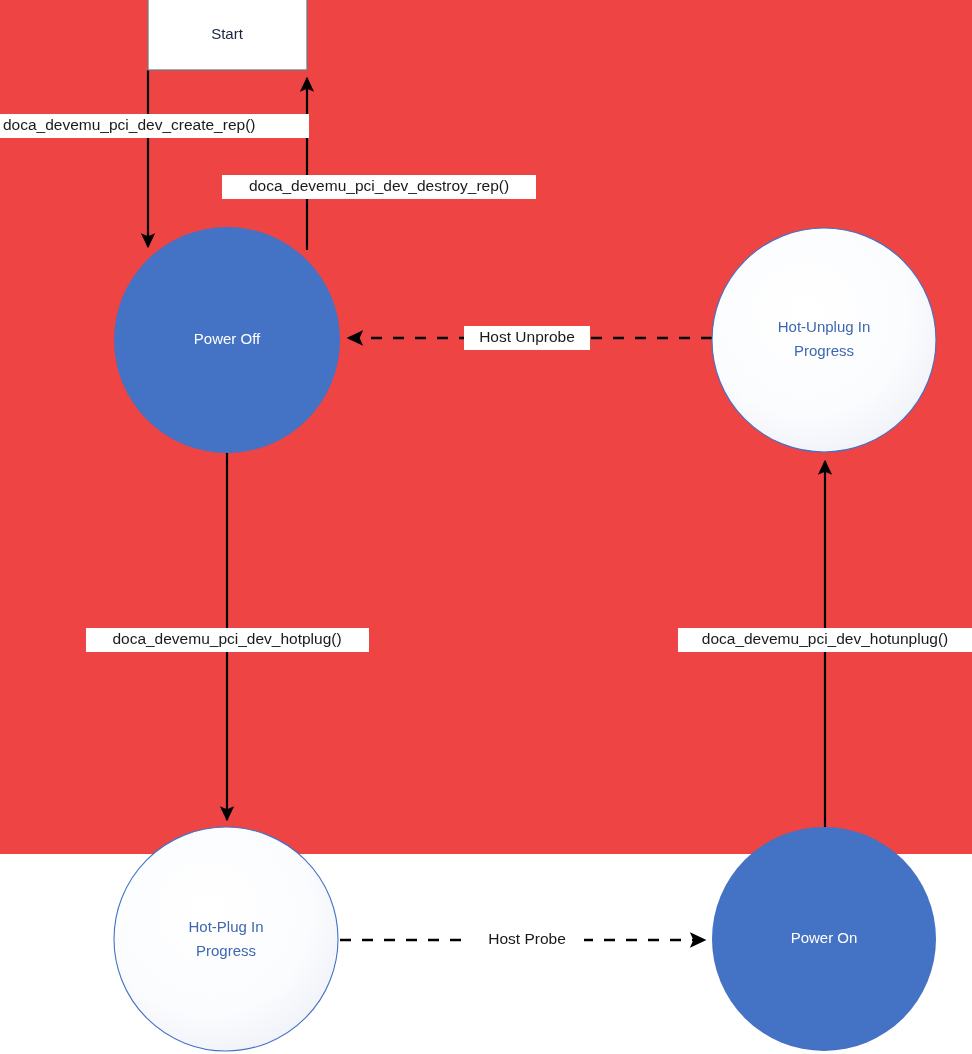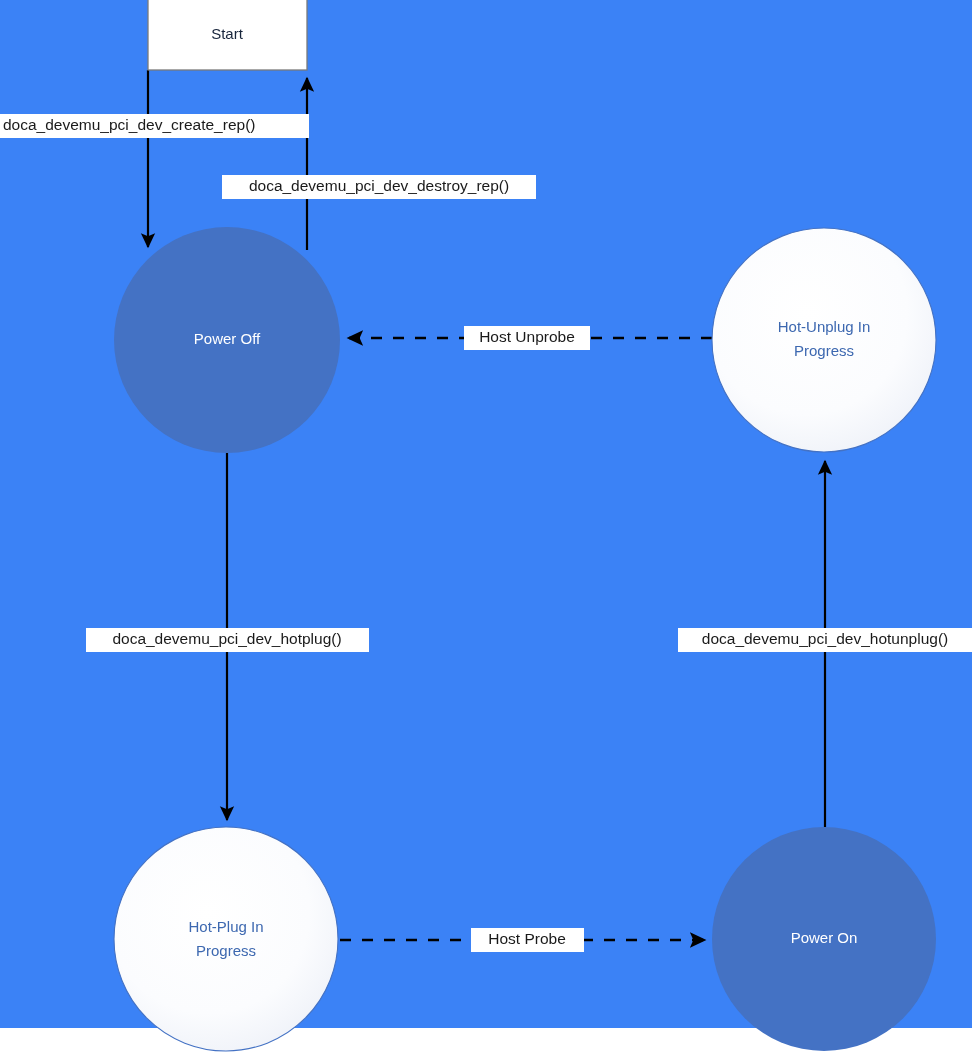--- a/index.html
+++ b/index.html
@@ -10,22 +10,22 @@
   }
   body {
     font-family: "Liberation Sans", sans-serif;
     width: 972px;
     height: 1054px;
     overflow: hidden;
   }
   #diagram-root {
     position: relative;
     width: 972px;
-    height: 1028px;
-    background: #3b82f6;
+    height: 854px;
+    background: #ef4444;
   }
   #diagram-svg {
     position: absolute;
     top: 0;
     left: 0;
     width: 972px;
     height: 1054px;
     display: block;
   }
   .node-label {

